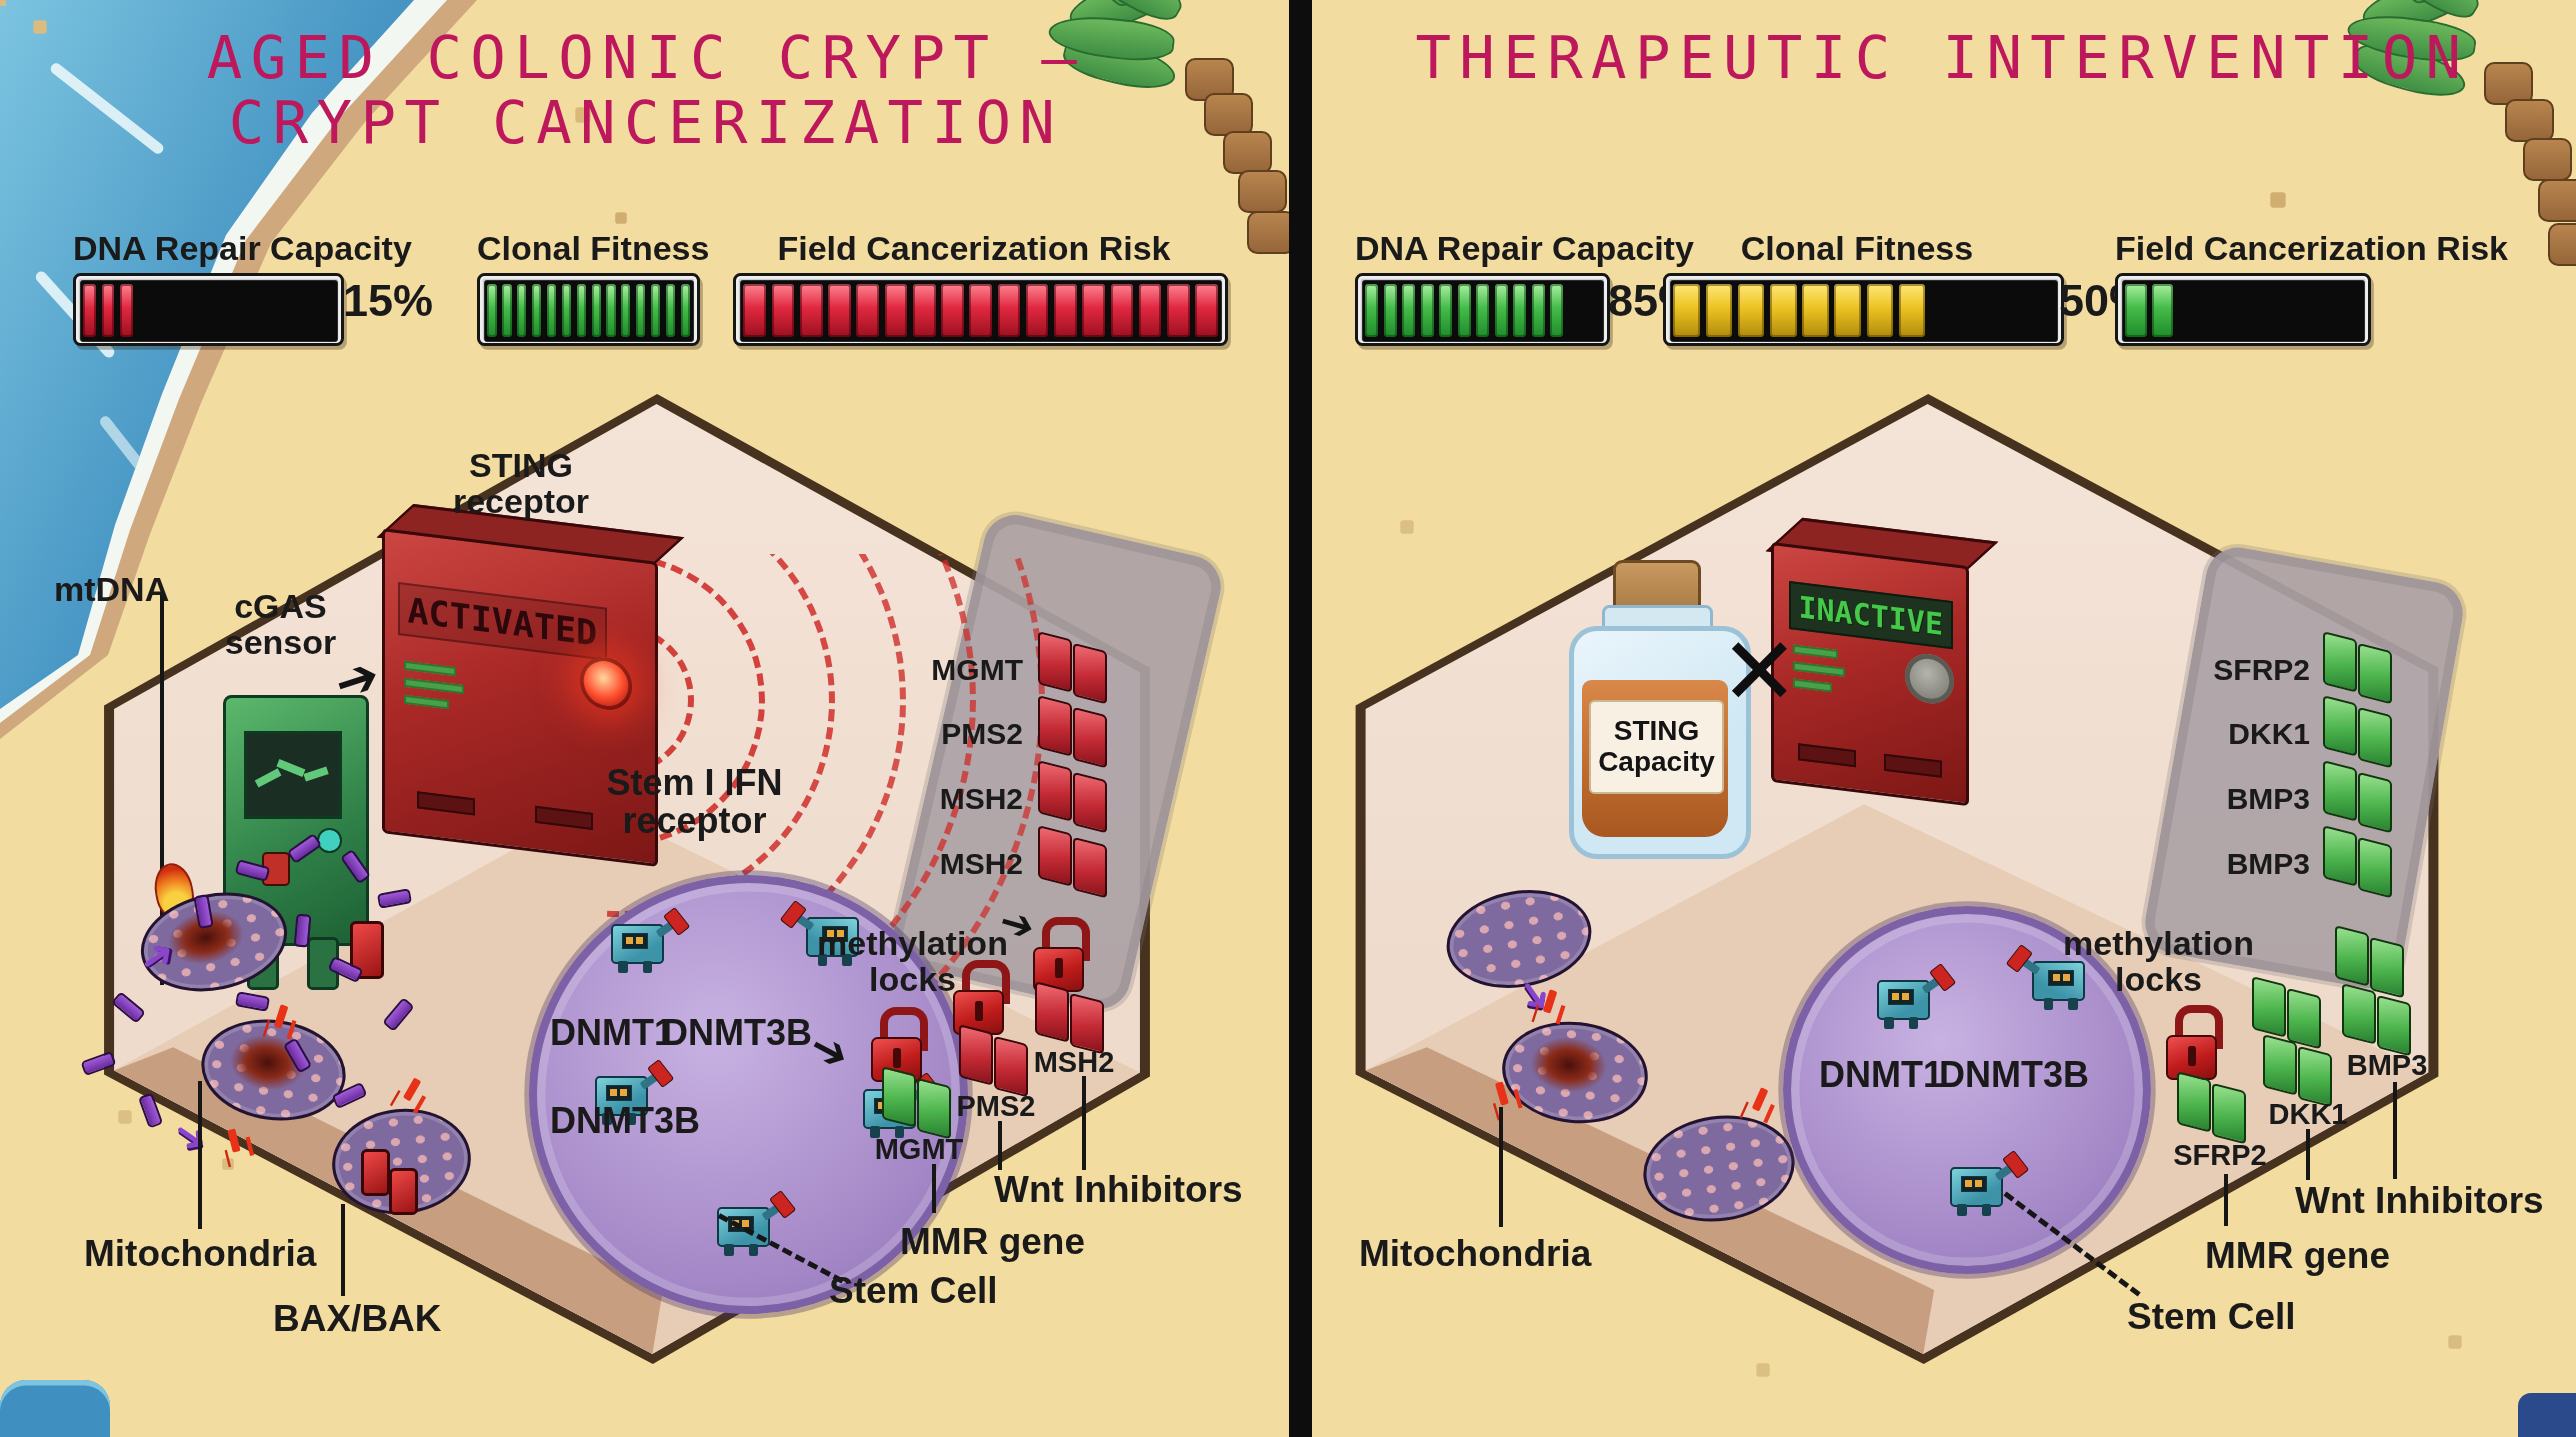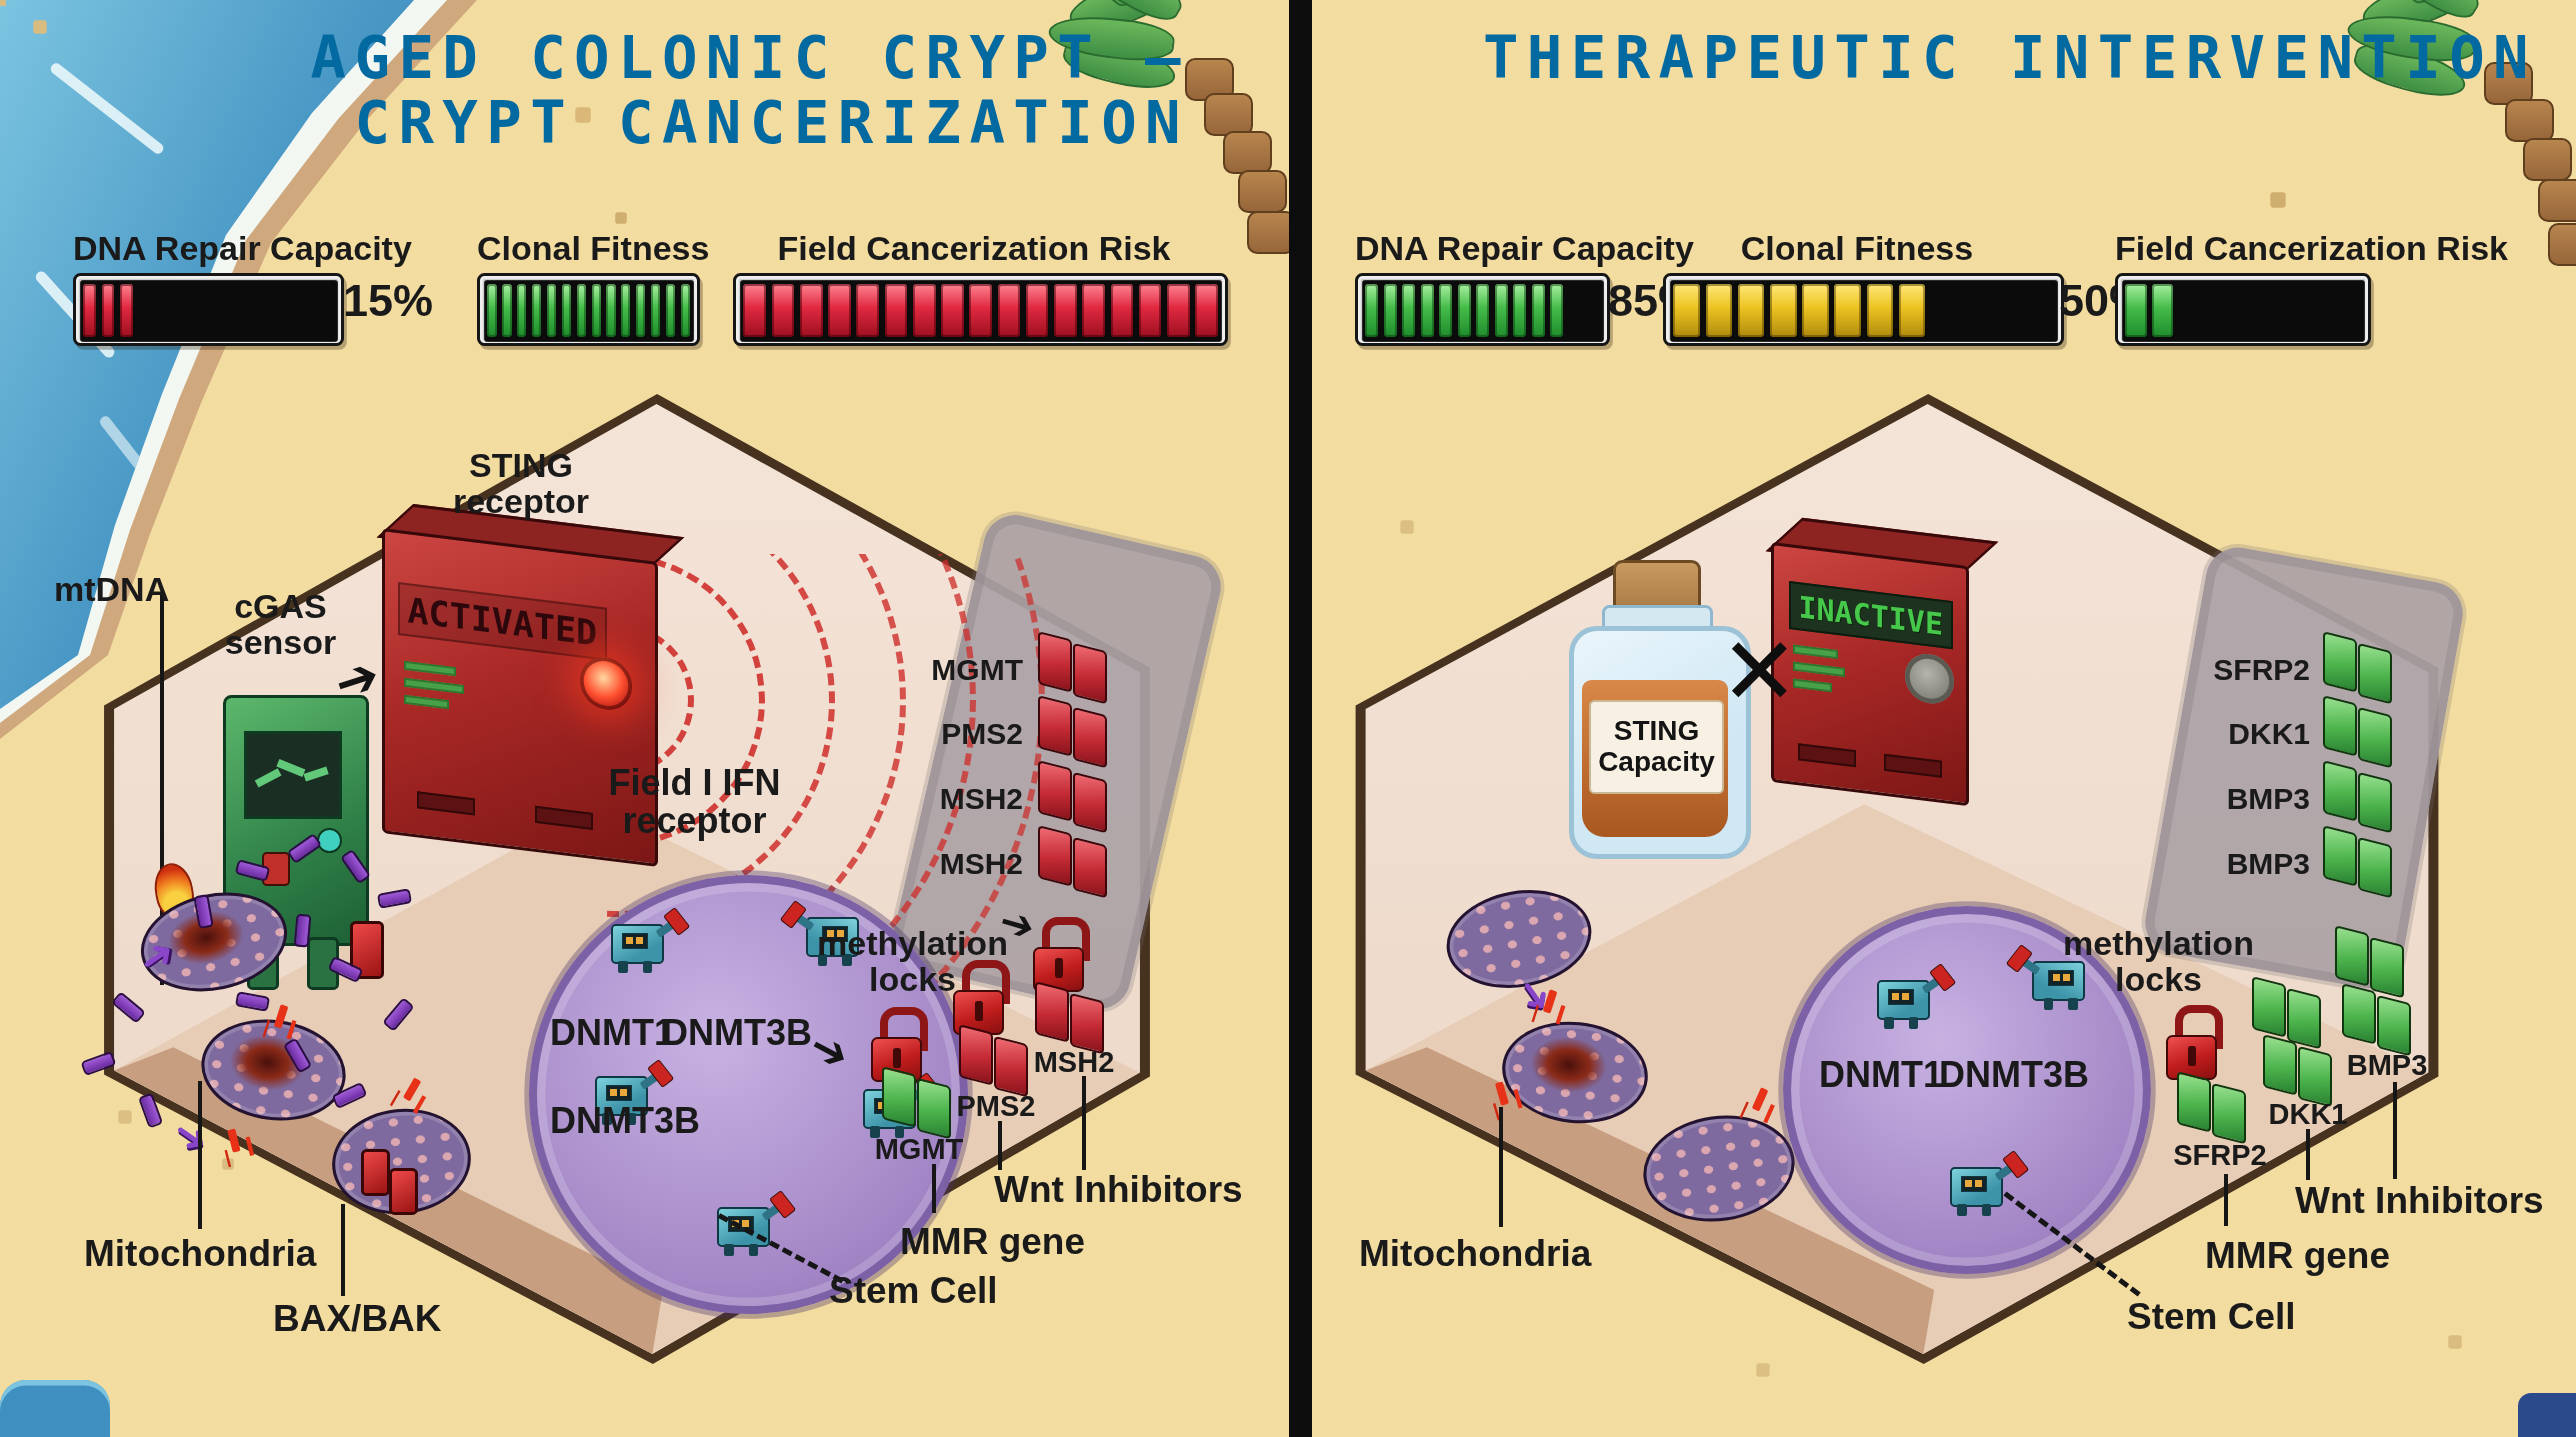--- a/index.html
+++ b/index.html
@@ -6,22 +6,22 @@
   #canvas{position:relative;width:2576px;height:1438px;overflow:hidden;
     background:#f3dca0;font-family:"Liberation Sans",sans-serif;}
   .abs{position:absolute;}
   .lbl{font-family:"Liberation Sans",sans-serif;font-weight:bold;color:#1a1a1a;line-height:1.06;}
   .center{text-align:center;}
   .nowrap{white-space:nowrap;}
   .vline{width:3.7px;background:#161616;}
   .dashline{border-top:5.6px dashed #161616;height:0;transform-origin:left center;}
 
   
-  .ptitle{font-family:"DejaVu Sans Mono",monospace;font-weight:700;font-size:59px;
-    letter-spacing:8.4px;color:#0369a1;line-height:1.1;text-align:right;white-space:nowrap;}
+  .ptitle{font-family:"DejaVu Sans Mono",monospace;font-weight:400;font-size:59px;
+    letter-spacing:8.4px;color:#be185d;line-height:1.1;text-align:center;white-space:nowrap;}
 
   
   .barframe{height:60px;background:#cdcdcd;border:3.7px solid #161616;border-radius:7.5px;
     padding:3.7px;box-shadow:2.8px 3.7px 0 rgba(40,25,5,.3), inset 0 0 0 2.8px #efefef;}
   .bar-inner{height:100%;background:#0b0b0b;border-radius:2.8px;display:flex;border:1.9px solid #2c2c2c;}
   .seg{flex:1;margin:3.7px 2.8px;border-radius:3.7px;}
   .seg.empty{background:transparent;}
   .seg.red{background:linear-gradient(180deg,#ff8492 0%,#e02840 45%,#9c1020 100%);box-shadow:inset 0 0 0 1.9px rgba(70,0,10,.55);}
   .seg.green{background:linear-gradient(180deg,#a9f0a0 0%,#45bc49 45%,#1f8c2c 100%);box-shadow:inset 0 0 0 1.9px rgba(8,60,14,.5);}
   .seg.yellow{background:linear-gradient(180deg,#ffe878 0%,#ecc322 45%,#b08b0c 100%);box-shadow:inset 0 0 0 1.9px rgba(80,60,0,.5);}
@@ -360,21 +360,21 @@
       <div class="lamp on" style="left:195px;top:99px;"></div>
       <div class="gtext" style="left:19px;top:127px;width:52px;"></div>
       <div class="gtext" style="left:19px;top:144px;width:60px;"></div>
       <div class="gtext" style="left:19px;top:161px;width:45px;"></div>
       <div class="vent" style="left:32px;bottom:26px;"></div>
       <div class="vent" style="left:150px;bottom:26px;"></div>
     </div>
   </div>
 
   <div class="abs lbl center" style="left:582px;top:764px;width:225px;font-size:36px;z-index:5;">
-    <div>Field I IFN</div>
+    <div>Stem I IFN</div>
     <div>receptor</div>
   </div>
 
   <div class="abs flame" style="left:155px;top:863px;transform:rotate(-10deg);z-index:4;"></div>
   <div class="abs mito dmg" style="left:140px;top:894px;width:142px;height:90px;transform:rotate(-12deg);z-index:4;"></div>
   <div class="abs mito dmg" style="left:201px;top:1020px;width:139px;height:94px;transform:rotate(8deg);z-index:4;"></div>
   <div class="abs mito" style="left:332px;top:1109px;width:133px;height:99px;transform:rotate(-6deg);z-index:4;"></div>
   <div class="abs redpill" style="left:350px;top:921px;width:28px;height:52px;z-index:5;"></div>
   <div class="abs redpill" style="left:361px;top:1149px;width:22.5px;height:41px;z-index:5;"></div>
   <div class="abs redpill" style="left:389px;top:1168px;width:22.5px;height:41px;z-index:5;"></div>

